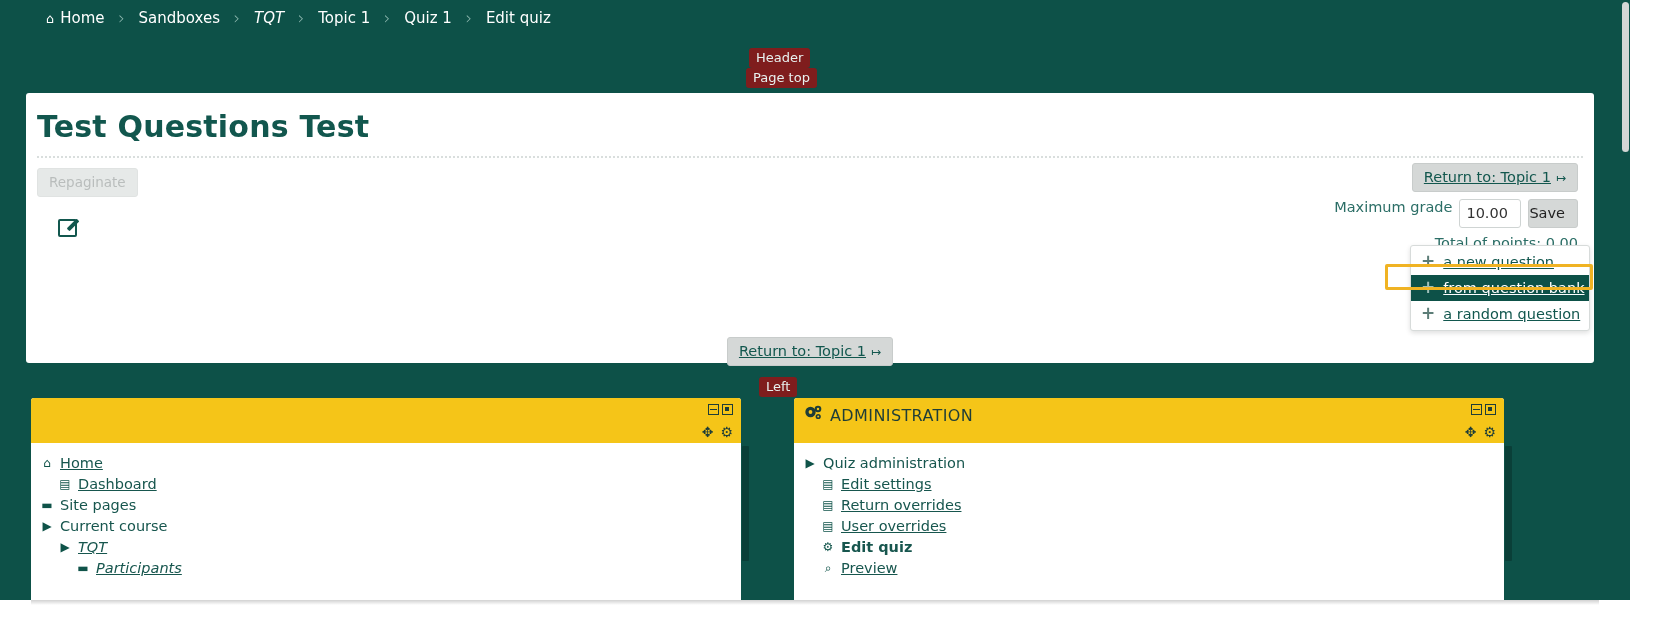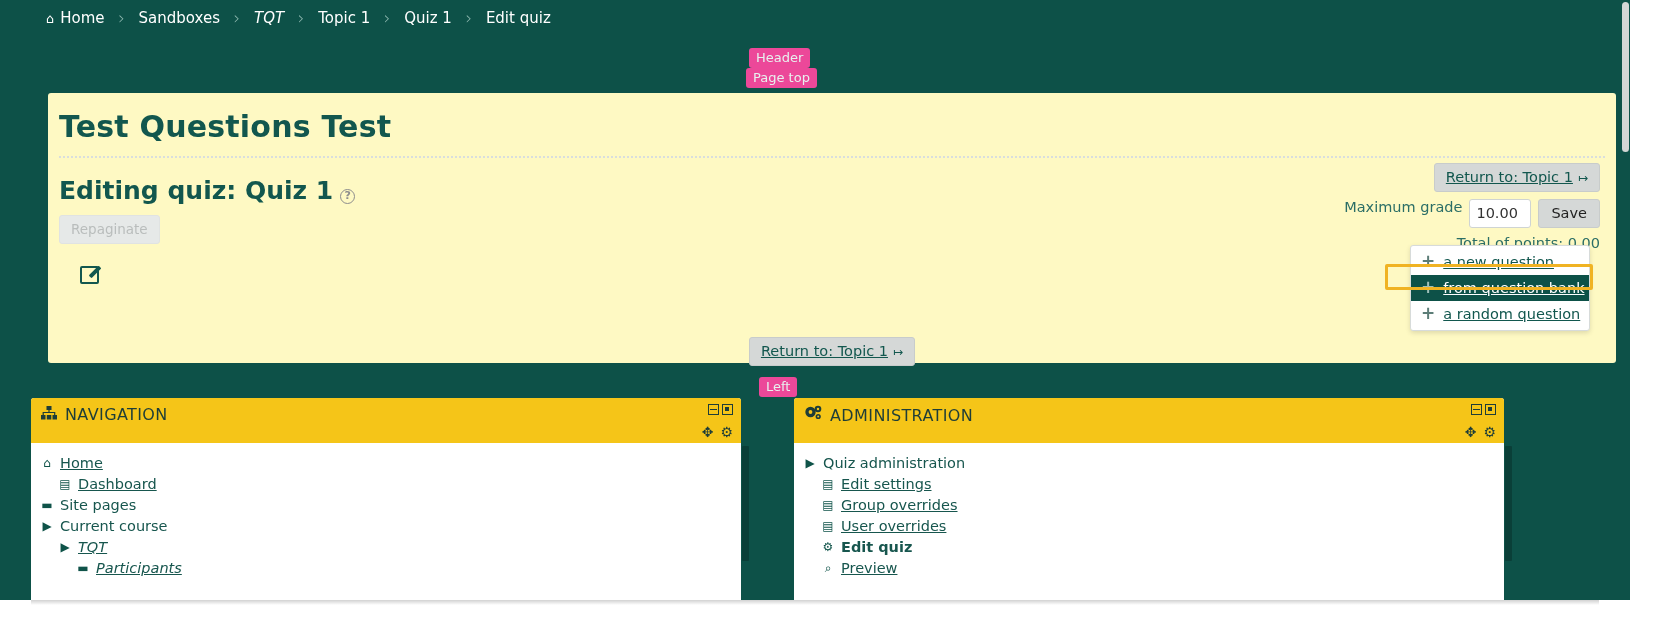--- a/index.html
+++ b/index.html
@@ -44,34 +44,34 @@
     text-align: center;
     color: #8fb9b1;
     font-size: 17px;
     font-weight: 300;
   }
   .home-ico { margin-right: 6px; font-size: 13px; }
 
   
   .region-label {
     position: absolute;
-    background: #ec4899;
+    background: #7f1d1d;
     color: #e8f1ef;
     font-size: 13px;
     padding: 2px 7px 3px 7px;
     border-radius: 3px;
     white-space: nowrap;
   }
 
   
   .card {
     position: absolute;
-    left: 48px; top: 93px;
+    left: 26px; top: 93px;
     width: 1568px; height: 270px;
-    background: #fef9c3;
+    background: #ffffff;
     border-radius: 3px;
   }
   .card-title {
     font-size: 30px;
     font-weight: bold;
     color: #12574e;
     padding: 16px 0 0 11px;
     letter-spacing: .2px;
   }
   .dotted-rule {
@@ -166,21 +166,21 @@
     font-size: 14.5px;
     border: 1px solid #cfd4d3;
     border-radius: 3px;
     color: #333;
     font-family: inherit;
   }
   .btn-save {
     background: #d5d8d7;
     border: 1px solid #c8cccb;
     border-radius: 3px;
-    padding: 5px 12px 6px 12px;
+    padding: 5px 12px 6px 0;
     font-size: 14.5px;
     color: #222;
     font-family: inherit;
     cursor: pointer;
   }
   .total-points {
     position: absolute;
     right: 16px; top: 142px;
     font-size: 14.5px;
     color: #2b6e66;
@@ -368,24 +368,20 @@
       </nav>
 
     <div class="region-label" style="left:749px; top:48px;">Header</div>
     <div class="region-label" style="left:746px; top:68px;">Page top</div>
     <div class="region-label" style="left:759px; top:377px;">Left</div>
 
     <div class="card">
       <div class="card-title">Test Questions Test</div>
       <div class="dotted-rule"></div>
 
-      <div class="h2row">
-        <span class="h2">Editing quiz: Quiz 1</span>
-        <span class="help-ico">?</span>
-      </div>
 
 
       <div class="repaginate-wrap">
         <button class="btn-grey">Repaginate</button>
       </div>
 
       <div class="editicon-wrap">
         <span class="edit-ico"></span>
       </div>
 
@@ -417,32 +413,20 @@
         </div>
         <div class="menu-item">
           <span class="plus">+</span>
           <span class="mlabel">a random question</span>
         </div>
       </div>
     <div class="focus-ring"></div>
 
     <div class="block" style="left:31px; top:398px; width:710px; height:205px;">
       <div class="block-header">
-        <div class="block-title">
-          <span>
-            <svg width="16" height="14" viewBox="0 0 16 14">
-                <rect x="5.5" y="0" width="5" height="4" fill="#1e3d38"></rect>
-                <rect x="0" y="9" width="4.5" height="4.5" fill="#1e3d38"></rect>
-                <rect x="5.8" y="9" width="4.5" height="4.5" fill="#1e3d38"></rect>
-                <rect x="11.5" y="9" width="4.5" height="4.5" fill="#1e3d38"></rect>
-                <path d="M8 4 V6.5 M2.2 9 V6.5 H13.7 V9" stroke="#1e3d38" stroke-width="1.2" fill="none"></path>
-              </svg>
-          </span>
-          <span>NAVIGATION</span>
-        </div>
         <div class="block-ctl-top">
           <span class="sq minus"></span>
           <span class="sq dock"></span>
         </div>
         <div class="block-ctl-bot">
           <span>✥</span>
           <span>⚙</span>
         </div>
       </div>
       <div class="block-body" id="nav-body">
@@ -501,21 +485,21 @@
           <div class="tree-item">
             <span class="ti-ico">▶</span>
             <span class="lbl">Quiz administration</span>
           </div>
           <div class="tree-item ind1 link">
             <span class="ti-ico">▤</span>
             <span class="lbl">Edit settings</span>
           </div>
           <div class="tree-item ind1 link">
             <span class="ti-ico">▤</span>
-            <span class="lbl">Group overrides</span>
+            <span class="lbl">Return overrides</span>
           </div>
           <div class="tree-item ind1 link">
             <span class="ti-ico">▤</span>
             <span class="lbl">User overrides</span>
           </div>
           <div class="tree-item ind1 bold">
             <span class="ti-ico">⚙</span>
             <span class="lbl">Edit quiz</span>
           </div>
           <div class="tree-item ind1 link">

